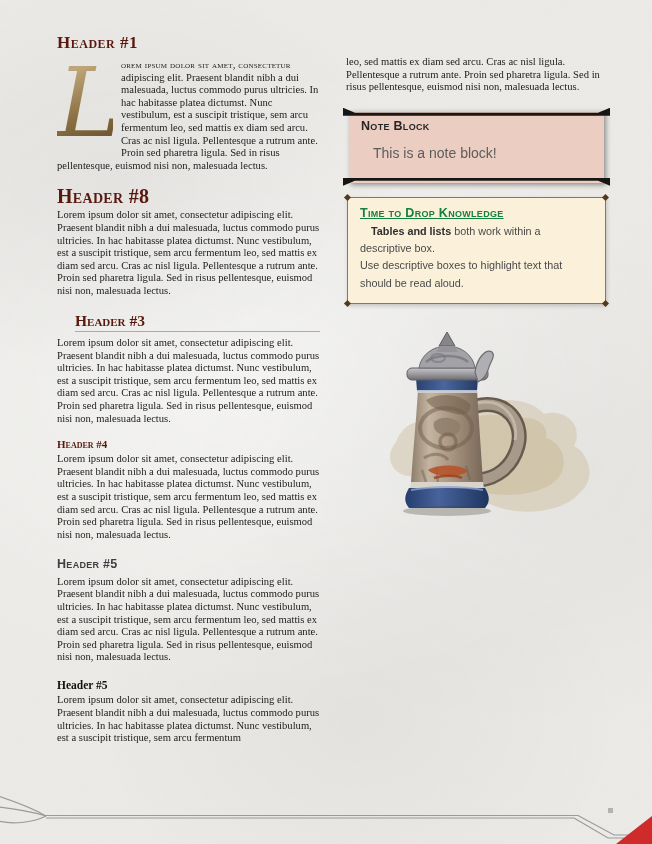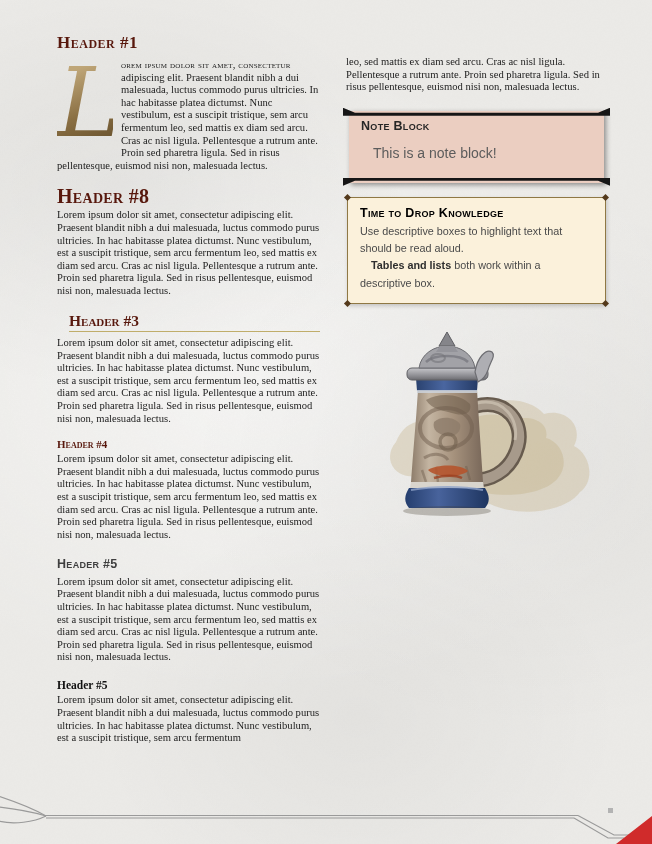--- a/index.html
+++ b/index.html
@@ -28,21 +28,21 @@
   h1.hb{
     font-family:"Liberation Serif",serif;font-variant:small-caps;font-weight:700;
     color:#58180D;font-size:17px;line-height:1;margin:0 0 8px 0;letter-spacing:.5px;
   }
   h2.hb{
     font-variant:small-caps;font-weight:700;color:#58180D;
     font-size:20px;line-height:1;margin:13px 0 3px 0;letter-spacing:.3px;
   }
   h3.hb{
     font-variant:small-caps;font-weight:700;color:#58180D;
-    font-size:15.5px;line-height:1;margin:15px 0 5px 12px;
+    font-size:15.5px;line-height:1;margin:15px 0 5px 18px;
     border-bottom:1.5px solid #C0AD6A;padding-bottom:3px;
   }
   h4.hb{
     font-variant:small-caps;font-weight:700;color:#58180D;
     font-size:11px;line-height:1;margin:14px 0 3px 0;
   }
   h5.hb{
     font-family:"Liberation Sans",sans-serif;font-variant:small-caps;font-weight:700;
     color:#3f3f3f;font-size:12.5px;line-height:1;margin:17px 0 5px 0;letter-spacing:.3px;
   }
@@ -88,21 +88,21 @@
   .descbox{
     position:relative;background:#FBF1DB;border:1px solid #8f7844;
     margin:14px 1px 0 1px;padding:8px 12px 11px 12px;
     box-shadow:1px 2px 4px rgba(0,0,0,.18);
   }
   .descbox .dot{
     position:absolute;width:5px;height:5px;background:#54391b;transform:rotate(45deg);
   }
   .dot.tl{top:-3px;left:-3px;} .dot.tr{top:-3px;right:-3px;}
   .dot.bl{bottom:-3px;left:-3px;} .dot.br{bottom:-3px;right:-3px;}
-  .desc-title{color:#000000;}
+  .desc-title{color:#15803d;text-decoration:underline;}
   .desc-body{
     font-family:"Liberation Sans",sans-serif;font-size:10.8px;line-height:1.6;
     color:#4a4a4a;margin:0;
   }
   .desc-line2{text-indent:11px;}
   .desc-bold{font-weight:700;color:#2e2e2e;}
 
   .stein-wrap{position:relative;margin-top:26px;margin-left:32px;width:230px;height:198px;}
 
   .footer{position:absolute;left:0;bottom:0;width:652px;height:50px;}
@@ -153,22 +153,22 @@
       <p class="note-title">Note Block</p>
       <p class="note-body">This is a note block!</p>
     </div>
 
     <div class="descbox">
       <span class="dot tl"></span>
       <span class="dot tr"></span>
       <span class="dot bl"></span>
       <span class="dot br"></span>
       <p class="desc-title">Time to Drop Knowledge</p>
+      <p class="desc-body desc-line2"><span class="desc-bold">Tables and lists</span><span> both work within a descriptive box.</span></p>
       <p class="desc-body">Use descriptive boxes to highlight text that should be read aloud.</p>
-      <p class="desc-body desc-line2"><span class="desc-bold">Tables and lists</span><span> both work within a descriptive box.</span></p>
     </div>
 
     <div class="stein-wrap">
       <svg width="230" height="198" viewBox="0 0 230 198" xmlns="http://www.w3.org/2000/svg">
         <defs>
           <linearGradient id="bodyG" x1="0" y1="0" x2="1" y2="0">
             <stop offset="0" stop-color="#8d7c6a"></stop>
             <stop offset="0.25" stop-color="#c4b5a2"></stop>
             <stop offset="0.6" stop-color="#a5917c"></stop>
             <stop offset="1" stop-color="#79685a"></stop>

